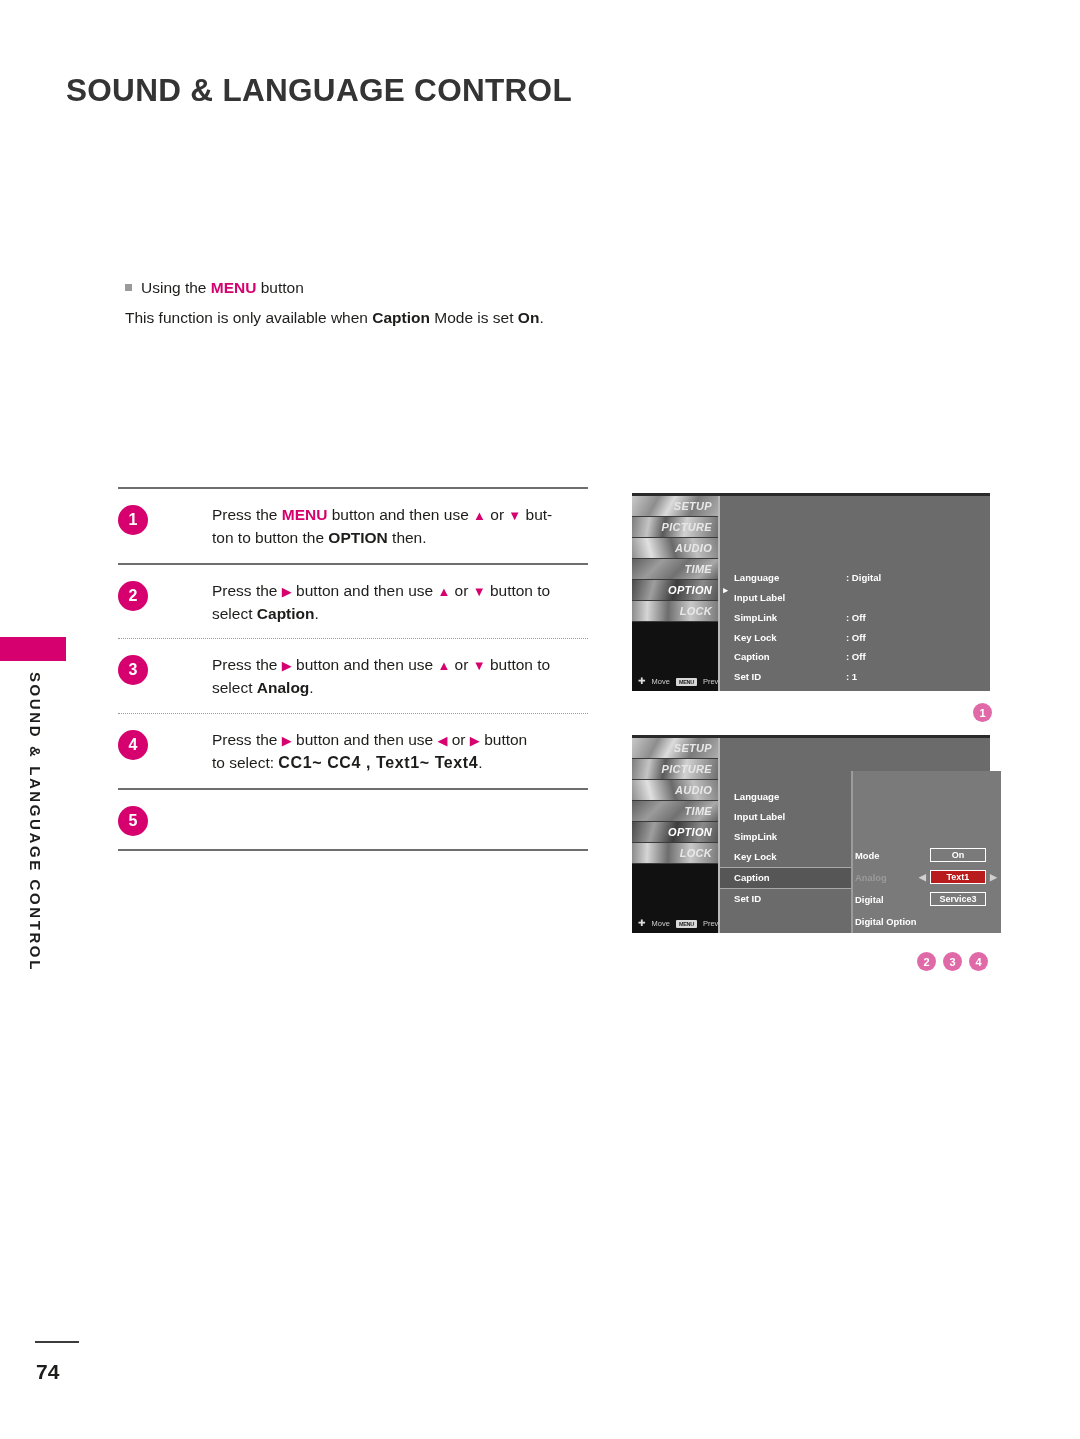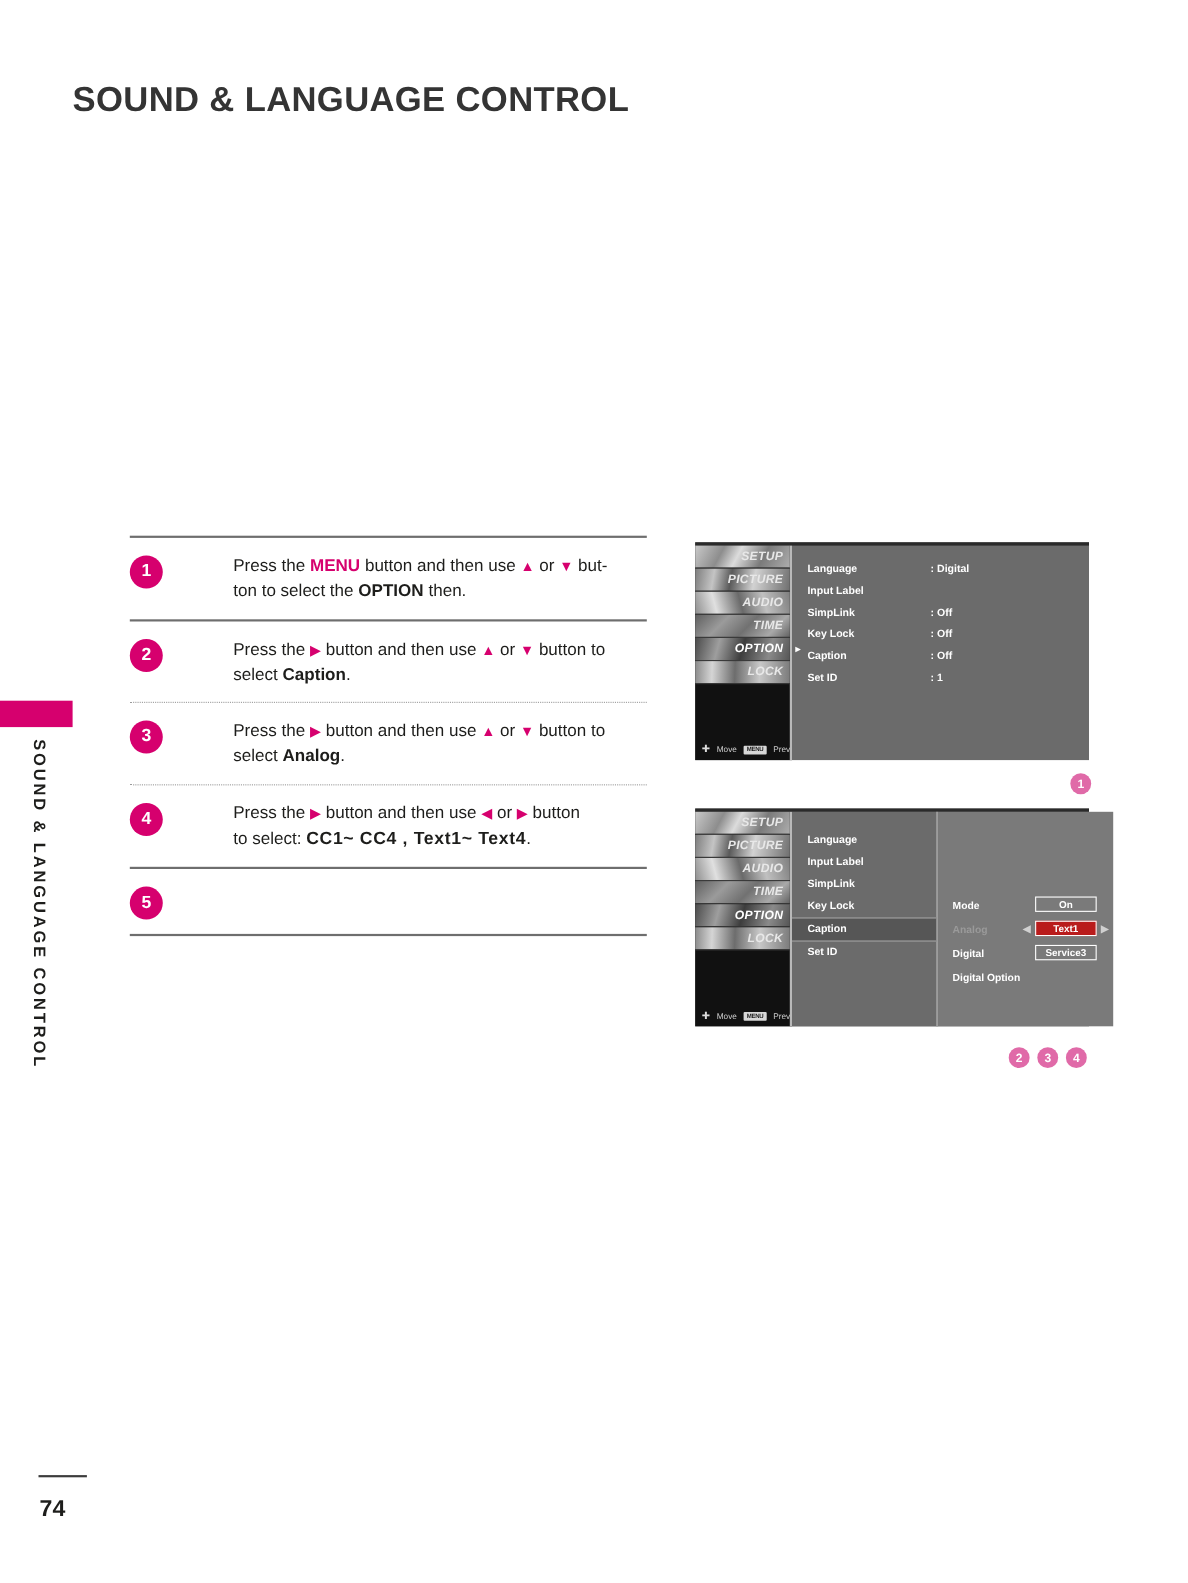--- a/index.html
+++ b/index.html
@@ -73,20 +73,21 @@
   .mono-ish { font-weight: bold; letter-spacing: 0.6px; font-size: 16px; }
 
   
   .osd {
     position: absolute;
     width: 358px; height: 198px;
     background: #6b6b6b;
     border-top: 3px solid #2a2a2a;
     display: flex;
     font-size: 9.2px;
+    align-items: flex-end;
   }
   .osd-1 { left: 632px; top: 493px; }
   .osd-2 { left: 632px; top: 735px; }
 
   .osd-sidebar {
     width: 88px; height: 100%;
     background: #111111;
     position: relative;
     border-right: 2px solid #b9b9b9;
     flex: 0 0 auto;
@@ -155,21 +156,21 @@
     color: #ffffff; font-weight: bold; font-size: 9.6px;
   }
   .osd-list-item.sel {
     background: #565656;
     border-top: 1px solid #a8a8a8;
     border-bottom: 1px solid #a8a8a8;
     height: 22px; line-height: 20px;
   }
   .osd-pane-detail {
     flex: 1 1 auto; background: #7a7a7a;
-    position: relative; padding: 74px 0 0 13px;
+    position: relative; padding: 74px 0 0 2px;
   }
   .osd-detail-row {
     display: flex; align-items: center;
     height: 20px; margin-bottom: 2px;
     color: #ffffff; font-weight: bold; font-size: 9.4px;
   }
   .osd-detail-row.dim { color: #9a9a9a; }
   .osd-detail-row .dk { width: 60px; }
   .osd-chip {
     border: 1px solid #ffffff;
@@ -205,30 +206,37 @@
     font-size: 21px; font-weight: bold; color: #1d1d1b;
   }
 </style>
 </head>
 <body>
 
 <div class="page">
 
   <div class="page-title">SOUND &amp; LANGUAGE CONTROL</div>
 
+  <div class="intro">
+    <div class="intro-line1">
+      <span class="sq-bullet"></span>
+      <span><span>Using the </span><span class="magenta">MENU</span><span> button</span></span>
+    </div>
+    <div class="intro-line2"><span>This function is only available when </span><span class="bold">Caption</span><span> Mode is set </span><span class="bold">On</span><span>.</span></div>
+  </div>
 
   <div class="side-tab"></div>
   <div class="side-tab-label">SOUND &amp; LANGUAGE CONTROL</div>
 
   <div class="steps">
     <div class="rule-solid"></div>
     <div id="steps-mount">
         <div class="step-row">
           <div class="step-badge">1</div>
-          <div class="step-text"><span>Press the </span><span class="magenta">MENU</span><span> button and then use </span><span class="tri">▲</span><span> or </span><span class="tri">▼</span><span> but-</span><br><span>ton to select the </span><span class="bold">OPTION</span><span> then.</span></div>
+          <div class="step-text"><span>Press the </span><span class="magenta">MENU</span><span> button and then use </span><span class="tri">▲</span><span> or </span><span class="tri">▼</span><span> but-</span><br><span>ton to button the </span><span class="bold">OPTION</span><span> then.</span></div>
         </div>
         <div class="rule-solid"></div>
         <div class="step-row">
           <div class="step-badge">2</div>
           <div class="step-text"><span>Press the </span><span class="tri">▶</span><span> button and then use </span><span class="tri">▲</span><span> or </span><span class="tri">▼</span><span> button to</span><br><span>select </span><span class="bold">Caption</span><span>.</span></div>
         </div>
         <div class="rule-dotted"></div>
         <div class="step-row">
           <div class="step-badge">3</div>
           <div class="step-text"><span>Press the </span><span class="tri">▶</span><span> button and then use </span><span class="tri">▲</span><span> or </span><span class="tri">▼</span><span> button to</span><br><span>select </span><span class="bold">Analog</span><span>.</span></div>

